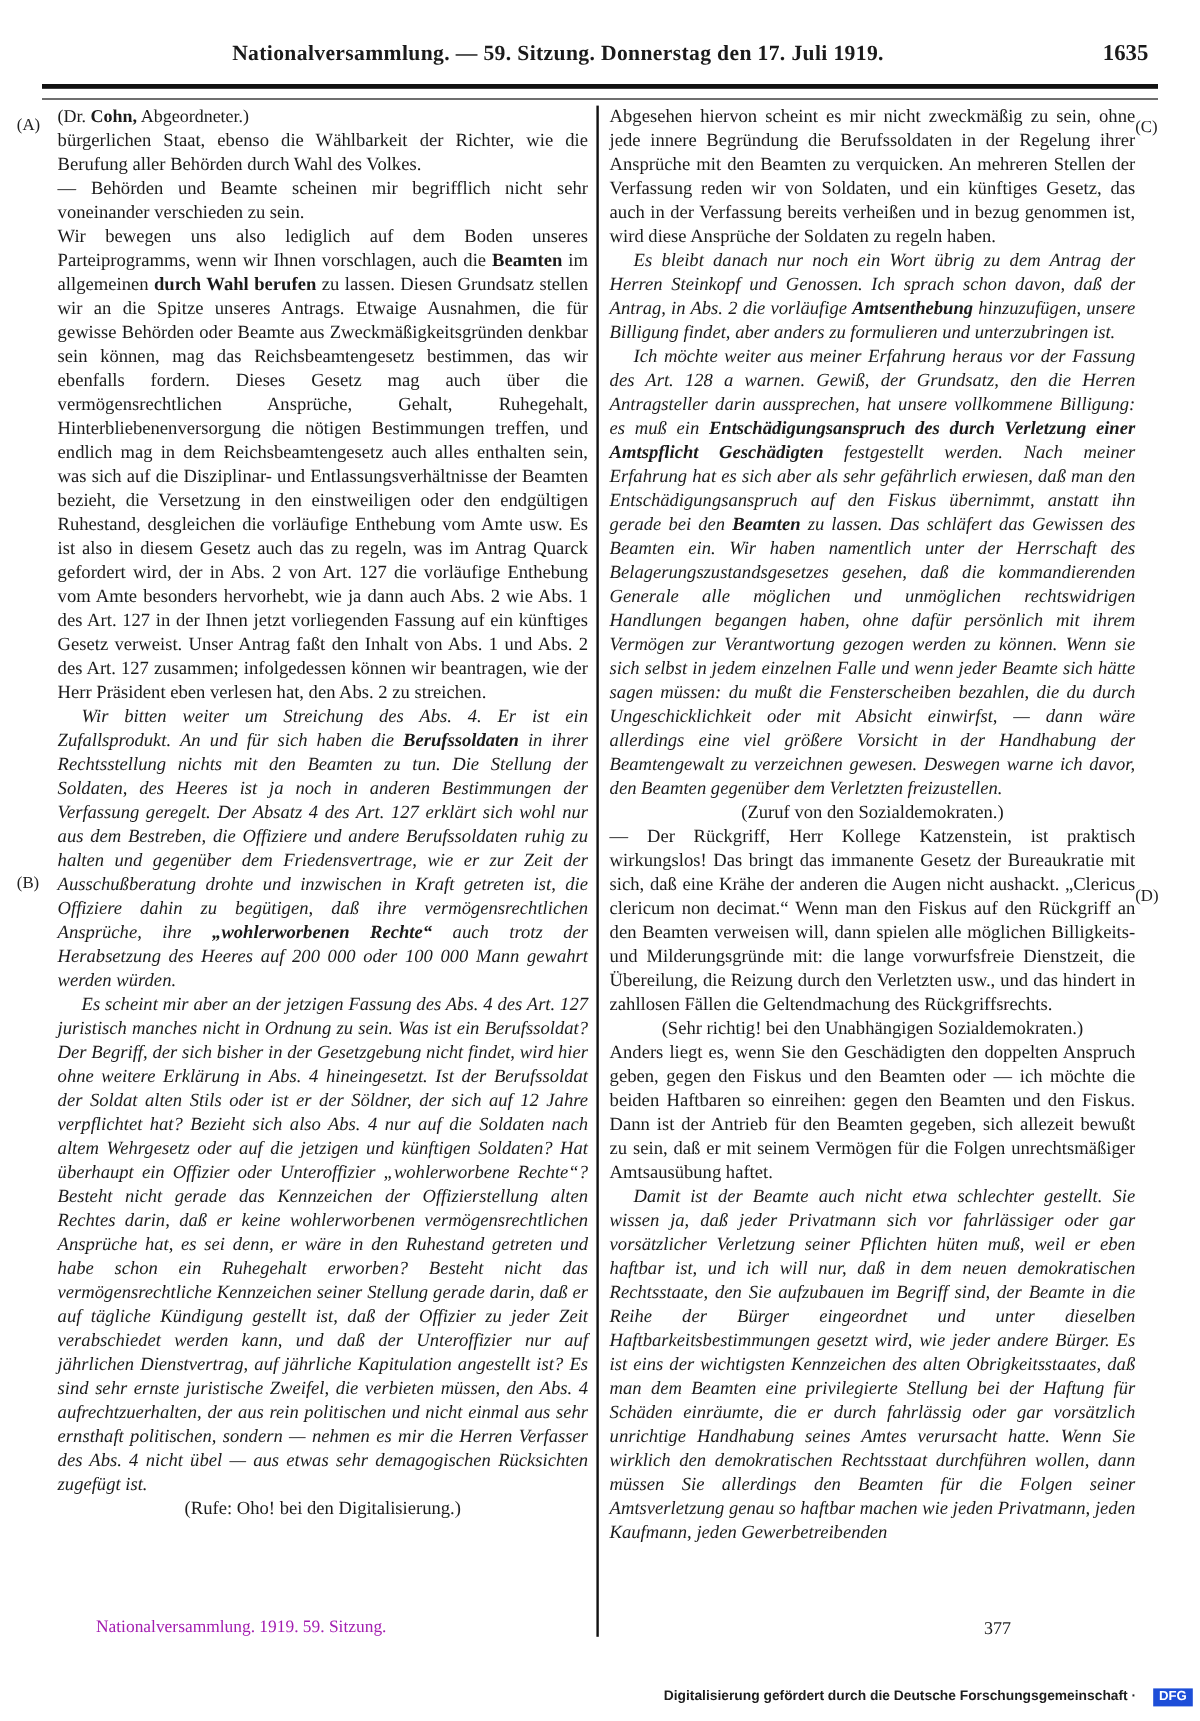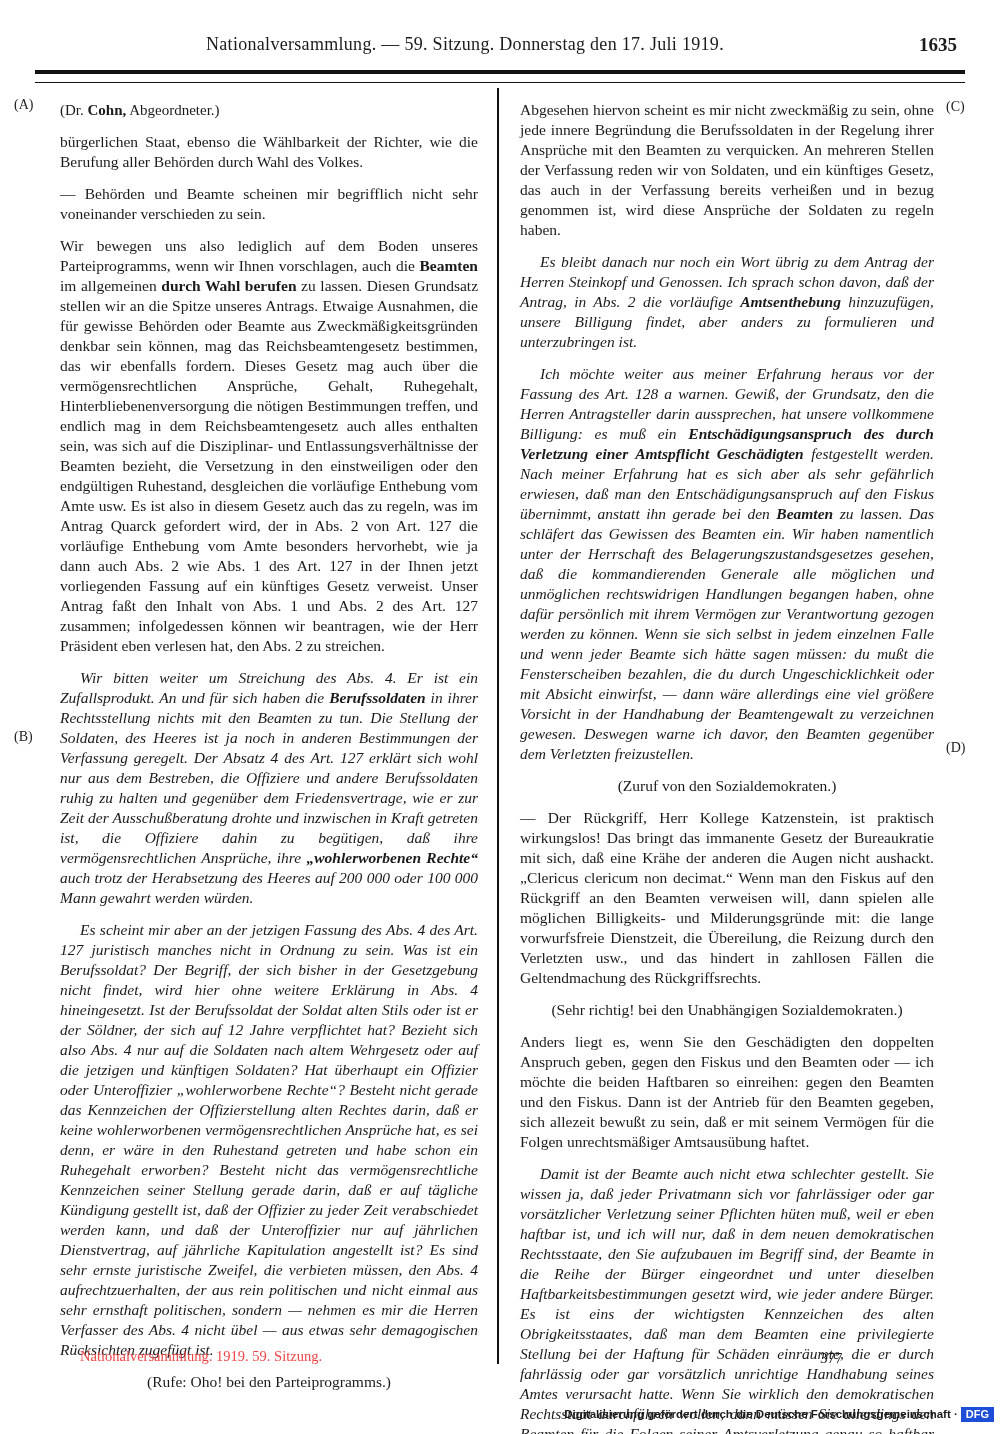--- a/index.html
+++ b/index.html
@@ -7,61 +7,61 @@
     width:1000px;height:1434px;position:relative;
     background:#ffffff;color:#1b1b1b;
     font-family:"Liberation Serif","DejaVu Serif",serif;
     overflow:hidden;
   }
   .page-header{
     position:absolute;top:34px;left:35px;right:35px;height:30px;
   }
   .page-title{
     position:absolute;left:0;right:70px;text-align:center;
-    font-size:18px;font-weight:normal;letter-spacing:.3px;
+    font-size:18px;font-weight:bold;letter-spacing:.3px;
   }
   .page-number{
     position:absolute;right:8px;top:0;font-size:19px;font-weight:bold;
   }
   .header-rule{
     position:absolute;top:70px;left:35px;right:35px;height:8px;
     border-top:4px solid #111;border-bottom:1px solid #111;
   }
   .column-divider{
     position:absolute;top:88px;bottom:70px;left:497px;width:2px;background:#111;
   }
   .column{
     position:absolute;top:88px;font-size:15.5px;line-height:20px;text-align:justify;
   }
   .column-left{left:48px;width:442px;}
   .column-right{left:508px;width:438px;}
-  .block{margin:12px;}
+  .block{margin:0;}
   .block.para.indent{text-indent:20px;font-style:italic;}
   .block.stage{text-align:center;text-indent:0;}
   .block.speaker{text-align:left;font-size:15px;}
   .bold{font-weight:bold;}
   .margin-label{
     position:absolute;font-size:14px;color:#222;
     font-family:"Liberation Serif","DejaVu Serif",serif;
   }
   .margin-a{left:14px;top:97px;}
   .margin-b{left:14px;top:729px;}
   .margin-c{left:946px;top:99px;}
   .margin-d{left:946px;top:740px;}
   .column-footer{
-    position:absolute;left:80px;top:1348px;font-size:14.5px;color:#ef4444;
+    position:absolute;left:80px;top:1348px;font-size:14.5px;color:#a21caf;
   }
   .sheet-number{
     position:absolute;left:820px;top:1350px;font-size:15px;
   }
   .scan-footer{
     position:absolute;right:6px;top:1404px;height:20px;
     font-family:"Liberation Sans","DejaVu Sans",sans-serif;
     font-size:11.5px;font-weight:bold;color:#1d1d1d;
-    display:flex;align-items:center;gap:3px;
+    display:flex;align-items:center;gap:14px;
   }
   .dfg-logo{
     display:inline-block;color:#fff;background:#1d4ed8;
     padding:1px 5px 2px 5px;font-size:11px;font-weight:bold;
     font-family:"Liberation Sans","DejaVu Sans",sans-serif;
   }
 </style>
 </head>
 <body>
 
@@ -78,21 +78,21 @@
 <div class="margin-label margin-c">(C)</div>
 <div class="margin-label margin-d">(D)</div>
 
 <div class="column column-left" id="col-left">
     <div class="block speaker"><span>(Dr. </span><span class="bold">Cohn,</span><span> Abgeordneter.)</span></div>
     <div class="block para"><span>bürgerlichen Staat, ebenso die Wählbarkeit der Richter, wie die Berufung aller Behörden durch Wahl des Volkes.</span></div>
     <div class="block para"><span>— Behörden und Beamte scheinen mir begrifflich nicht sehr voneinander verschieden zu sein.</span></div>
     <div class="block para"><span>Wir bewegen uns also lediglich auf dem Boden unseres Parteiprogramms, wenn wir Ihnen vorschlagen, auch die </span><span class="bold">Beamten</span><span> im allgemeinen </span><span class="bold">durch Wahl berufen</span><span> zu lassen. Diesen Grundsatz stellen wir an die Spitze unseres Antrags. Etwaige Ausnahmen, die für gewisse Behörden oder Beamte aus Zweckmäßigkeitsgründen denkbar sein können, mag das Reichsbeamtengesetz bestimmen, das wir ebenfalls fordern. Dieses Gesetz mag auch über die vermögensrechtlichen Ansprüche, Gehalt, Ruhegehalt, Hinterbliebenenversorgung die nötigen Bestimmungen treffen, und endlich mag in dem Reichsbeamtengesetz auch alles enthalten sein, was sich auf die Disziplinar- und Entlassungsverhältnisse der Beamten bezieht, die Versetzung in den einstweiligen oder den endgültigen Ruhestand, desgleichen die vorläufige Enthebung vom Amte usw. Es ist also in diesem Gesetz auch das zu regeln, was im Antrag Quarck gefordert wird, der in Abs. 2 von Art. 127 die vorläufige Enthebung vom Amte besonders hervorhebt, wie ja dann auch Abs. 2 wie Abs. 1 des Art. 127 in der Ihnen jetzt vorliegenden Fassung auf ein künftiges Gesetz verweist. Unser Antrag faßt den Inhalt von Abs. 1 und Abs. 2 des Art. 127 zusammen; infolgedessen können wir beantragen, wie der Herr Präsident eben verlesen hat, den Abs. 2 zu streichen.</span></div>
     <div class="block para indent"><span>Wir bitten weiter um Streichung des Abs. 4. Er ist ein Zufallsprodukt. An und für sich haben die </span><span class="bold">Berufssoldaten</span><span> in ihrer Rechtsstellung nichts mit den Beamten zu tun. Die Stellung der Soldaten, des Heeres ist ja noch in anderen Bestimmungen der Verfassung geregelt. Der Absatz 4 des Art. 127 erklärt sich wohl nur aus dem Bestreben, die Offiziere und andere Berufssoldaten ruhig zu halten und gegenüber dem Friedensvertrage, wie er zur Zeit der Ausschußberatung drohte und inzwischen in Kraft getreten ist, die Offiziere dahin zu begütigen, daß ihre vermögensrechtlichen Ansprüche, ihre </span><span class="bold">„wohlerworbenen Rechte“</span><span> auch trotz der Herabsetzung des Heeres auf 200 000 oder 100 000 Mann gewahrt werden würden.</span></div>
     <div class="block para indent"><span>Es scheint mir aber an der jetzigen Fassung des Abs. 4 des Art. 127 juristisch manches nicht in Ordnung zu sein. Was ist ein Berufssoldat? Der Begriff, der sich bisher in der Gesetzgebung nicht findet, wird hier ohne weitere Erklärung in Abs. 4 hineingesetzt. Ist der Berufssoldat der Soldat alten Stils oder ist er der Söldner, der sich auf 12 Jahre verpflichtet hat? Bezieht sich also Abs. 4 nur auf die Soldaten nach altem Wehrgesetz oder auf die jetzigen und künftigen Soldaten? Hat überhaupt ein Offizier oder Unteroffizier „wohlerworbene Rechte“? Besteht nicht gerade das Kennzeichen der Offizierstellung alten Rechtes darin, daß er keine wohlerworbenen vermögensrechtlichen Ansprüche hat, es sei denn, er wäre in den Ruhestand getreten und habe schon ein Ruhegehalt erworben? Besteht nicht das vermögensrechtliche Kennzeichen seiner Stellung gerade darin, daß er auf tägliche Kündigung gestellt ist, daß der Offizier zu jeder Zeit verabschiedet werden kann, und daß der Unteroffizier nur auf jährlichen Dienstvertrag, auf jährliche Kapitulation angestellt ist? Es sind sehr ernste juristische Zweifel, die verbieten müssen, den Abs. 4 aufrechtzuerhalten, der aus rein politischen und nicht einmal aus sehr ernsthaft politischen, sondern — nehmen es mir die Herren Verfasser des Abs. 4 nicht übel — aus etwas sehr demagogischen Rücksichten zugefügt ist.</span></div>
-    <div class="block stage"><span>(Rufe: Oho! bei den Parteiprogramms.)</span></div>
+    <div class="block stage"><span>(Rufe: Oho! bei den Digitalisierung.)</span></div>
   </div>
 <div class="column column-right" id="col-right">
     <div class="block para"><span>Abgesehen hiervon scheint es mir nicht zweckmäßig zu sein, ohne jede innere Begründung die Berufssoldaten in der Regelung ihrer Ansprüche mit den Beamten zu verquicken. An mehreren Stellen der Verfassung reden wir von Soldaten, und ein künftiges Gesetz, das auch in der Verfassung bereits verheißen und in bezug genommen ist, wird diese Ansprüche der Soldaten zu regeln haben.</span></div>
     <div class="block para indent"><span>Es bleibt danach nur noch ein Wort übrig zu dem Antrag der Herren Steinkopf und Genossen. Ich sprach schon davon, daß der Antrag, in Abs. 2 die vorläufige </span><span class="bold">Amtsenthebung</span><span> hinzuzufügen, unsere Billigung findet, aber anders zu formulieren und unterzubringen ist.</span></div>
     <div class="block para indent"><span>Ich möchte weiter aus meiner Erfahrung heraus vor der Fassung des Art. 128 a warnen. Gewiß, der Grundsatz, den die Herren Antragsteller darin aussprechen, hat unsere vollkommene Billigung: es muß ein </span><span class="bold">Entschädigungsanspruch des durch Verletzung einer Amtspflicht Geschädigten</span><span> festgestellt werden. Nach meiner Erfahrung hat es sich aber als sehr gefährlich erwiesen, daß man den Entschädigungsanspruch auf den Fiskus übernimmt, anstatt ihn gerade bei den </span><span class="bold">Beamten</span><span> zu lassen. Das schläfert das Gewissen des Beamten ein. Wir haben namentlich unter der Herrschaft des Belagerungszustandsgesetzes gesehen, daß die kommandierenden Generale alle möglichen und unmöglichen rechtswidrigen Handlungen begangen haben, ohne dafür persönlich mit ihrem Vermögen zur Verantwortung gezogen werden zu können. Wenn sie sich selbst in jedem einzelnen Falle und wenn jeder Beamte sich hätte sagen müssen: du mußt die Fensterscheiben bezahlen, die du durch Ungeschicklichkeit oder mit Absicht einwirfst, — dann wäre allerdings eine viel größere Vorsicht in der Handhabung der Beamtengewalt zu verzeichnen gewesen. Deswegen warne ich davor, den Beamten gegenüber dem Verletzten freizustellen.</span></div>
     <div class="block stage"><span>(Zuruf von den Sozialdemokraten.)</span></div>
     <div class="block para"><span>— Der Rückgriff, Herr Kollege Katzenstein, ist praktisch wirkungslos! Das bringt das immanente Gesetz der Bureaukratie mit sich, daß eine Krähe der anderen die Augen nicht aushackt. „Clericus clericum non decimat.“ Wenn man den Fiskus auf den Rückgriff an den Beamten verweisen will, dann spielen alle möglichen Billigkeits- und Milderungsgründe mit: die lange vorwurfsfreie Dienstzeit, die Übereilung, die Reizung durch den Verletzten usw., und das hindert in zahllosen Fällen die Geltendmachung des Rückgriffsrechts.</span></div>
     <div class="block stage"><span>(Sehr richtig! bei den Unabhängigen Sozialdemokraten.)</span></div>
     <div class="block para"><span>Anders liegt es, wenn Sie den Geschädigten den doppelten Anspruch geben, gegen den Fiskus und den Beamten oder — ich möchte die beiden Haftbaren so einreihen: gegen den Beamten und den Fiskus. Dann ist der Antrieb für den Beamten gegeben, sich allezeit bewußt zu sein, daß er mit seinem Vermögen für die Folgen unrechtsmäßiger Amtsausübung haftet.</span></div>
     <div class="block para indent"><span>Damit ist der Beamte auch nicht etwa schlechter gestellt. Sie wissen ja, daß jeder Privatmann sich vor fahrlässiger oder gar vorsätzlicher Verletzung seiner Pflichten hüten muß, weil er eben haftbar ist, und ich will nur, daß in dem neuen demokratischen Rechtsstaate, den Sie aufzubauen im Begriff sind, der Beamte in die Reihe der Bürger eingeordnet und unter dieselben Haftbarkeitsbestimmungen gesetzt wird, wie jeder andere Bürger. Es ist eins der wichtigsten Kennzeichen des alten Obrigkeitsstaates, daß man dem Beamten eine privilegierte Stellung bei der Haftung für Schäden einräumte, die er durch fahrlässig oder gar vorsätzlich unrichtige Handhabung seines Amtes verursacht hatte. Wenn Sie wirklich den demokratischen Rechtsstaat durchführen wollen, dann müssen Sie allerdings den Beamten für die Folgen seiner Amtsverletzung genau so haftbar machen wie jeden Privatmann, jeden Kaufmann, jeden Gewerbetreibenden</span></div>

